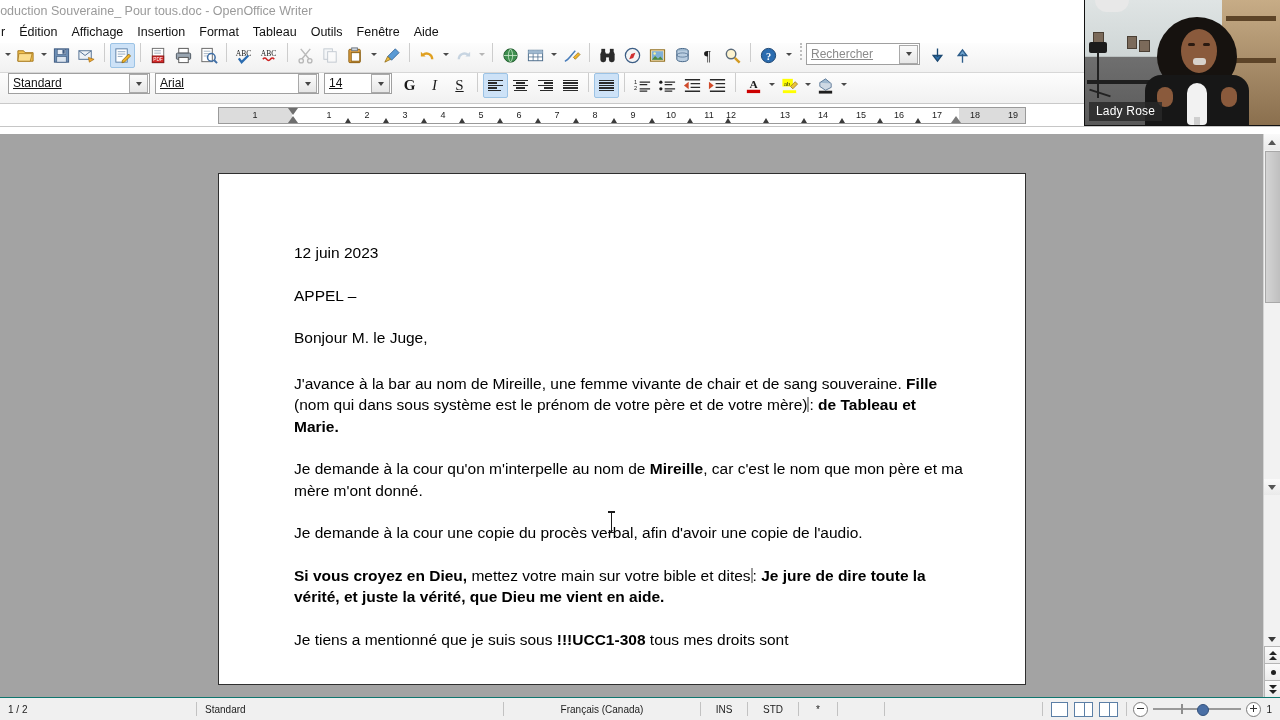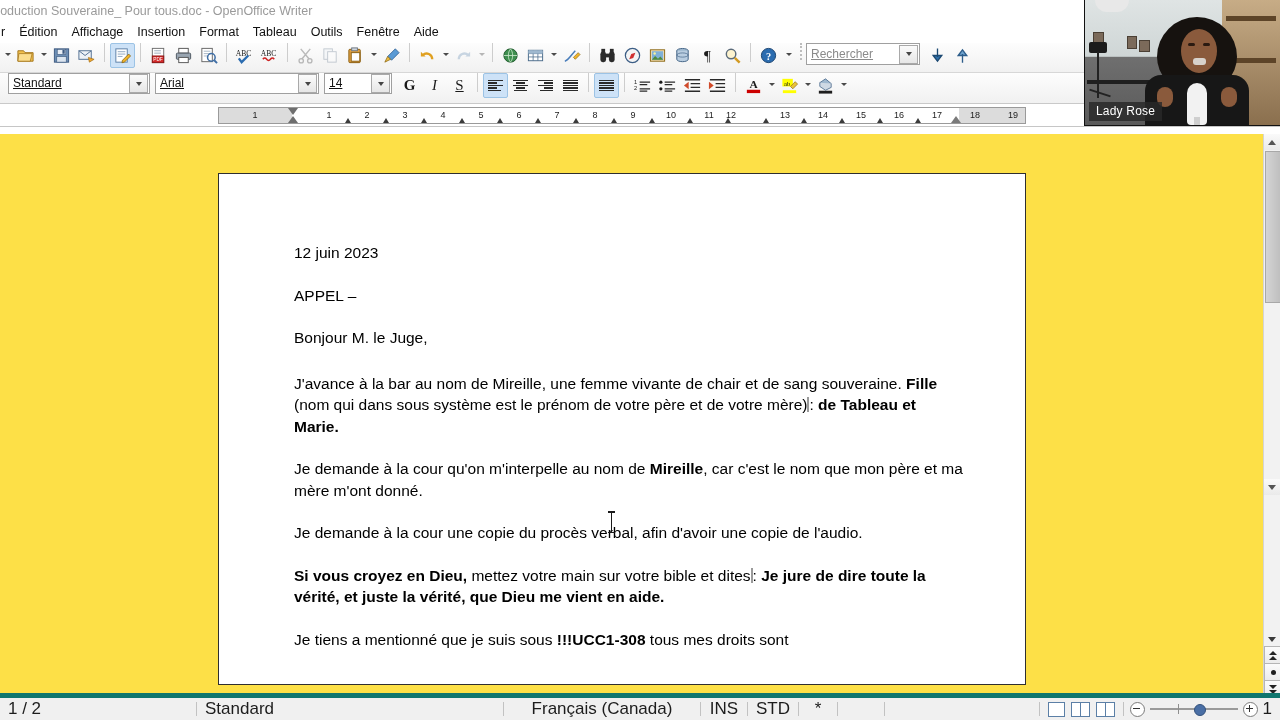--- a/index.html
+++ b/index.html
@@ -130,21 +130,21 @@
     border-left:5.5px solid transparent;border-right:5.5px solid transparent;border-bottom:7px solid #6e6e6e;
   }
   .ruler .rindent{
     position:absolute;right:64px;bottom:0;width:0;height:0;
     border-left:5.5px solid transparent;border-right:5.5px solid transparent;border-bottom:7px solid #7a7a7a;
   }
 
   
   .work{
     position:absolute;left:0;top:134px;right:0;bottom:22px;
-    background:#fde047;overflow:hidden;
+    background:#a3a3a3;overflow:hidden;
   }
   .page{
     position:absolute;left:218px;top:39px;
     width:806px;height:510px;
     background:#ffffff;border:1px solid #2f2f2f;
     overflow:hidden;
   }
   .doc{
     position:absolute;left:75px;top:68px;right:60px;
     font-size:15.5px;color:#000;line-height:21.5px;
@@ -208,23 +208,23 @@
     width:9px;height:9px;position:relative;
   }
   .chev-dn:after{
     content:"";position:absolute;left:0;top:2px;
     border-left:4.5px solid transparent;border-right:4.5px solid transparent;border-top:5px solid #3a3a3a;
   }
 
   
   .status{
     position:absolute;left:0;bottom:0;width:1280px;height:22px;
-    background:#f0f0f0;border-top:5px solid #0f766e;
+    background:#f0f0f0;border-top:1px solid #0f766e;
     display:flex;align-items:center;
-    font-size:17px;color:#1c1c1c;
+    font-size:10px;color:#1c1c1c;
   }
   .status .cell{display:flex;align-items:center;height:22px;padding:0 8px;}
   .status .vsepr{width:1px;height:14px;background:#c2c2c2;}
   .viewicons{display:flex;align-items:center;gap:6px;padding:0 8px;}
   .vi{width:15px;height:13px;border:1px solid #5b7fa6;background:#fff;position:relative;}
   .vi.book:after{content:"";position:absolute;left:50%;top:0;width:1px;height:100%;background:#5b7fa6;}
   .vi.two{width:17px;}
   .vi.two:after{content:"";position:absolute;left:50%;top:0;width:1px;height:100%;background:#5b7fa6;}
   .zoomer{display:flex;align-items:center;gap:0;padding-left:6px;}
   .zbtn{width:13px;height:13px;border:1px solid #7b7b7b;border-radius:50%;position:relative;background:#fff;}

